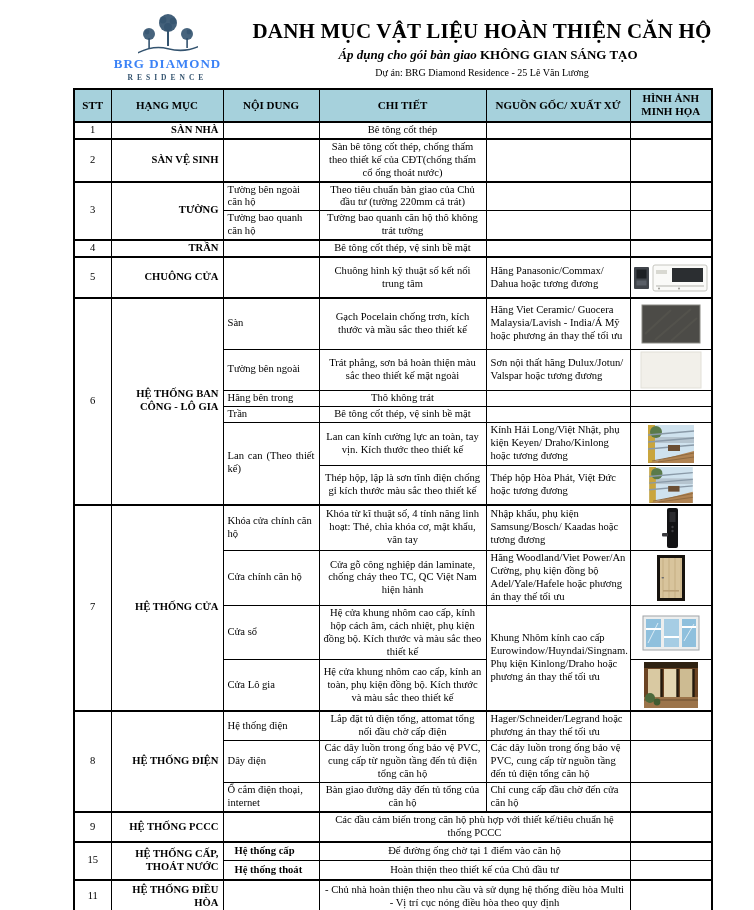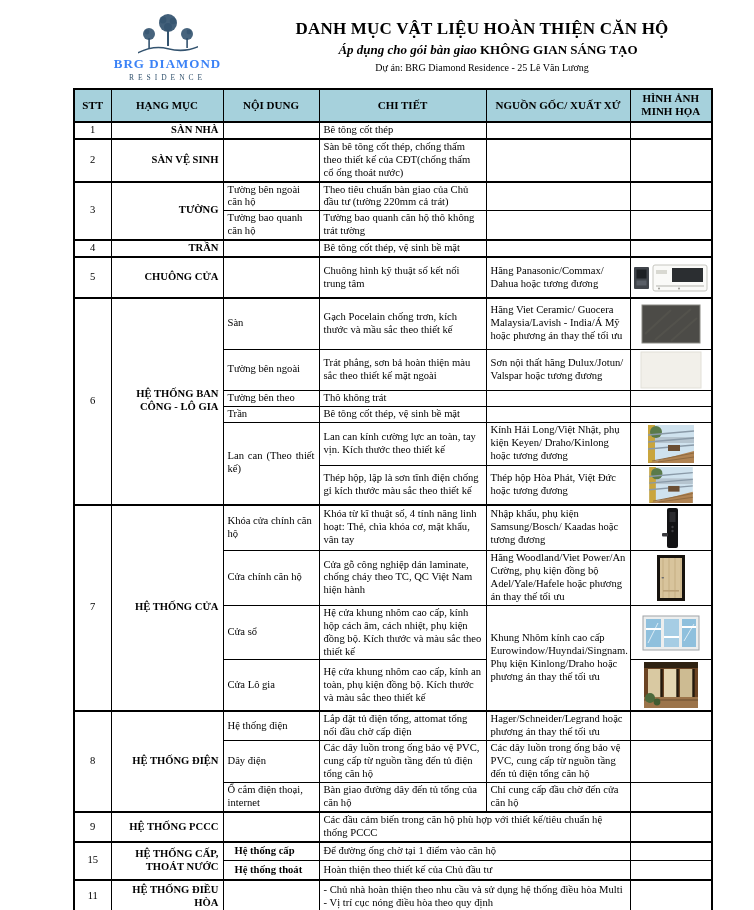--- a/index.html
+++ b/index.html
@@ -13,24 +13,24 @@
   }
   
   .doc-header { display:flex; padding-top:12px; height:88px; }
   .logo-block { width:240px; padding-left:95px; text-align:center; flex:none; }
   .logo-block svg { display:block; margin:0 auto; }
   .logo-brand {
     font-size:13px; letter-spacing:1px; color:#3b82f6;
     font-family:"Liberation Serif", serif; font-weight:700; white-space:nowrap;
   }
   .logo-res {
-    font-size:7.5px; letter-spacing:4px; color:#33536F; margin-top:1px; white-space:nowrap;
+    font-size:7.5px; letter-spacing:4px; color:#33536F; margin-top:1px; white-space:nowrap;font-weight:bold;
   }
   .title-block { flex:1; text-align:center; padding-top:7px; padding-right:30px; }
-  .doc-title { font-size:17px; font-weight:bold; letter-spacing:.2px; }
+  .doc-title { font-size:21px; font-weight:bold; letter-spacing:.2px; }
   .doc-sub { font-size:13px; margin-top:3px; }
   .doc-sub .pfx { font-style:italic; font-weight:bold;margin-left:12px; }
   .doc-sub .pkg { font-weight:bold; }
   .doc-proj { font-size:10px; font-weight:normal; margin-top:4px; }
 
   
   table.mat {
     border-collapse:collapse;
     margin-left:73px;
     width:638px;
@@ -43,21 +43,21 @@
   th {
     background:#A6D1DC;
     font-weight:bold; font-size:11px; text-align:center;
     padding:2px 2px; height:30px; vertical-align:middle;
   }
   td { padding:1px 4px; vertical-align:middle; background:#fff; }
   tr.cat td, tr.cat th { border-top:2px solid #000; }
   td.stt { text-align:center; }
   td.hm  { font-weight:bold;text-align:right; }
   td.ct, td.nd, td.ng { text-align:left; }
-  td.ct { white-space:pre-line; }
+  td.ct { white-space:pre-line;text-align:center; }
   td.img { text-align:center; padding:1px; }
   td.nd.bold { font-weight:bold;padding-left:11px; }
   td.nd.just { text-align:justify;margin-left:41px; }
   .imgbox { display:inline-block; vertical-align:middle; }
 </style>
 </head>
 <body>
 
 <div class="doc-header">
   <div class="logo-block">
@@ -191,21 +191,21 @@
       <td class="nd">Tường bên ngoài</td>
       <td class="ct">Trát phẳng, sơn bả hoàn thiện màu sắc theo thiết kế mặt ngoài</td>
       <td class="ng">Sơn nội thất hãng Dulux/Jotun/ Valspar hoặc tương đương</td>
       <td class="img">
         <svg class="imgbox" width="62" height="38" viewBox="0 0 62 38">
           <rect x="1" y="1" width="60" height="36" fill="#f2f0ea" stroke="#e2e0d8"></rect>
         </svg>
       </td>
     </tr>
     <tr style="height:16px">
-      <td class="nd">Tường bên theo</td>
+      <td class="nd">Hãng bên trong</td>
       <td class="ct">Thô không trát</td>
       <td class="ng"></td>
       <td class="img"></td>
     </tr>
     <tr style="height:16px">
       <td class="nd">Trần</td>
       <td class="ct">Bê tông cốt thép, vệ sinh bề mặt</td>
       <td class="ng"></td>
       <td class="img"></td>
     </tr>

